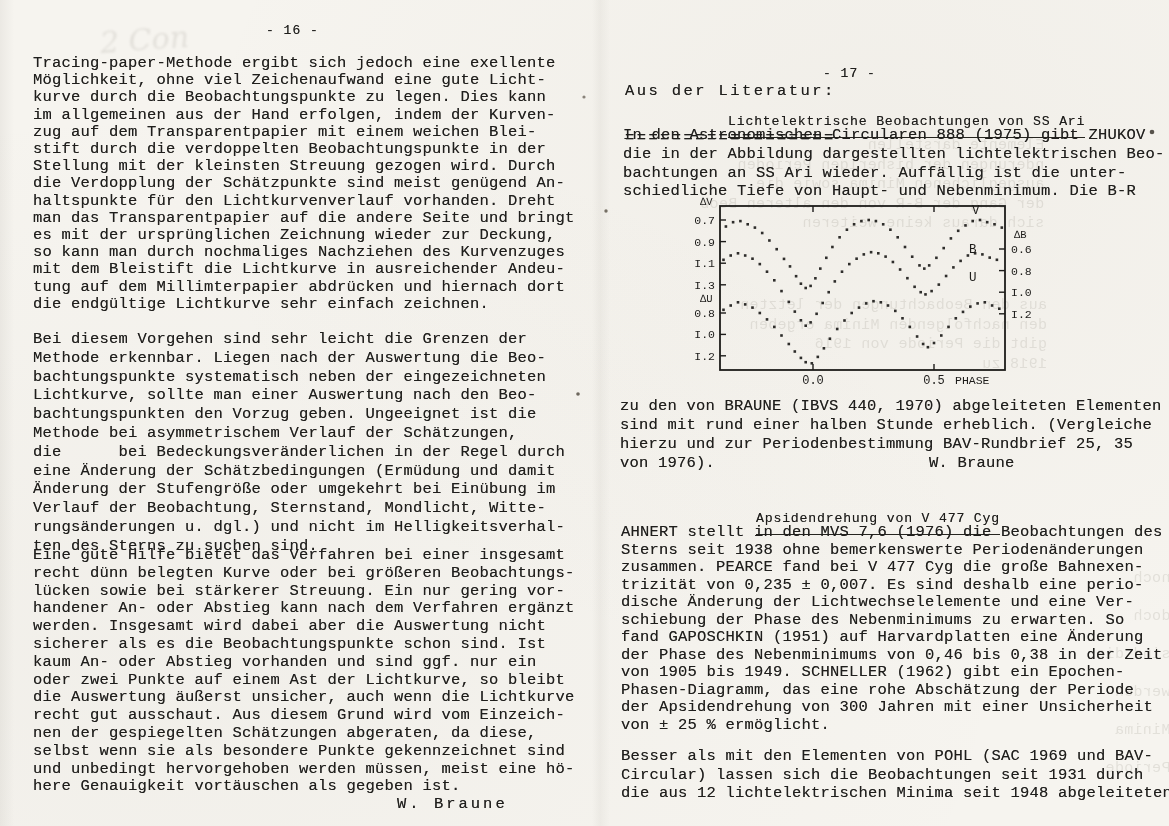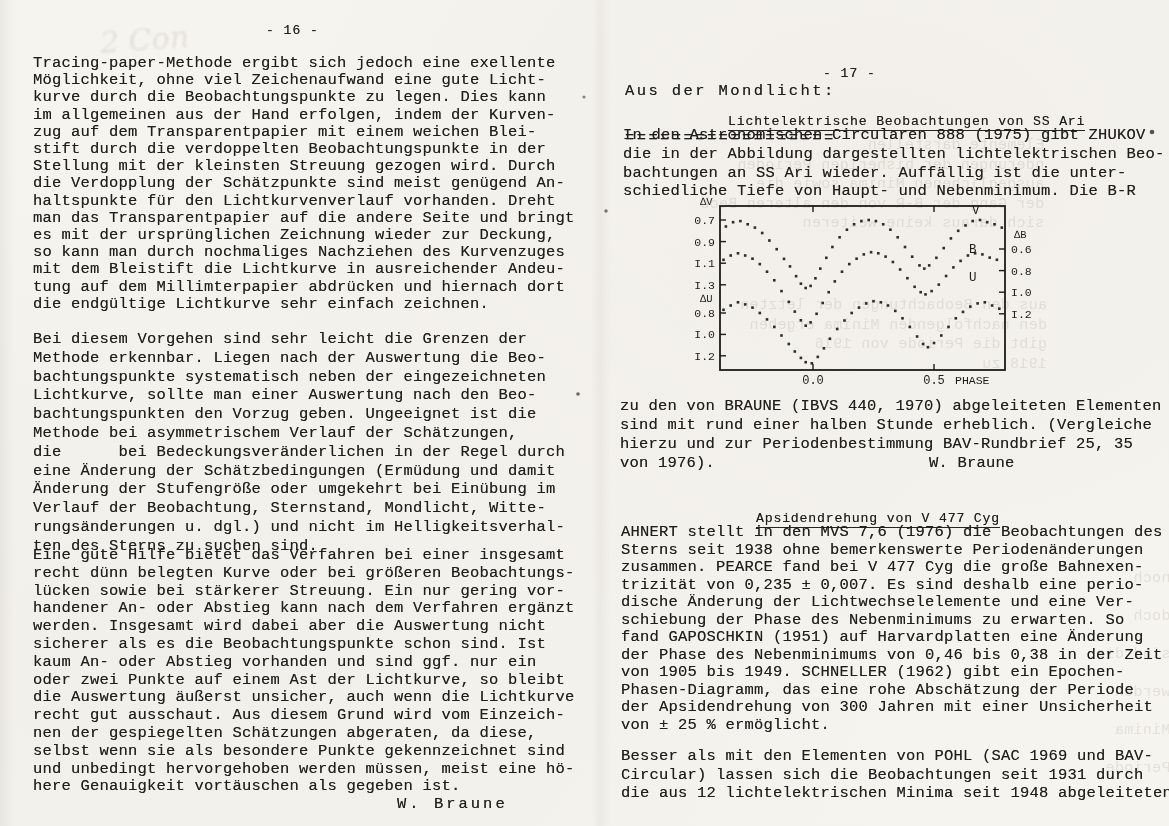--- a/index.html
+++ b/index.html
@@ -11,21 +11,21 @@
        background:
          linear-gradient(90deg, rgba(90,85,75,0.07) 0px, rgba(90,85,75,0.0) 14px),
          linear-gradient(90deg, rgba(0,0,0,0) 592px, rgba(110,105,95,0.06) 600px, rgba(0,0,0,0) 610px),
          radial-gradient(ellipse at 75% 20%, rgba(160,150,130,0.06), rgba(0,0,0,0) 55%),
          radial-gradient(ellipse at 15% 80%, rgba(150,145,130,0.05), rgba(0,0,0,0) 60%),
          #f6f4ef;}
   .block{position:absolute;white-space:pre;font-size:15.5px;line-height:18.2px;
          letter-spacing:0.2px;text-shadow:0 0 0.5px rgba(30,30,28,0.6);}
   .tline{white-space:pre;}
   .tline .u{text-underline-offset:3px;text-decoration-thickness:1.4px;}
-  .heading{font-size:13.2px;letter-spacing:0.8px;padding-bottom:1px;
+  .heading{font-size:13.2px;letter-spacing:0.8px;padding-bottom:8px;
            border-bottom:1.6px solid #25241f;}
   .pnum{font-size:13px;letter-spacing:1px;}
   .widesig{letter-spacing:3px;}
   .litlabel{line-height:15.5px;letter-spacing:2.4px;}
   .ghost{position:absolute;white-space:pre;transform:scaleX(-1);
          filter:blur(0.7px);opacity:0.14;color:#6f6a5c;
          font-size:15px;line-height:19.5px;letter-spacing:0.3px;z-index:1;}
   .ghost-mark{position:absolute;font-family:"DejaVu Serif",serif;font-style:italic;
          font-size:30px;opacity:0.12;color:#5c564a;filter:blur(1px);z-index:1;
          transform:rotate(-4deg);}
@@ -55,21 +55,21 @@
   <div class="block txt" style="left:33px;top:55px;line-height:17.2px;"><div class="tline"><span>Tracing-paper-Methode ergibt sich jedoch eine exellente</span></div><div class="tline"><span>Möglichkeit, ohne viel Zeichenaufwand eine gute Licht-</span></div><div class="tline"><span>kurve durch die Beobachtungspunkte zu legen. Dies kann</span></div><div class="tline"><span>im allgemeinen aus der Hand erfolgen, indem der Kurven-</span></div><div class="tline"><span>zug auf dem Transparentpapier mit einem weichen Blei-</span></div><div class="tline"><span>stift durch die verdoppelten Beobachtungspunkte in der</span></div><div class="tline"><span>Stellung mit der kleinsten Streuung gezogen wird. Durch</span></div><div class="tline"><span>die Verdopplung der Schätzpunkte sind meist genügend An-</span></div><div class="tline"><span>haltspunkte für den Lichtkurvenverlauf vorhanden. Dreht</span></div><div class="tline"><span>man das Transparentpapier auf die andere Seite und bringt</span></div><div class="tline"><span>es mit der ursprünglichen Zeichnung wieder zur Deckung,</span></div><div class="tline"><span>so kann man durch nochmaliges Nachziehen des Kurvenzuges</span></div><div class="tline"><span>mit dem Bleistift die Lichtkurve in ausreichender Andeu-</span></div><div class="tline"><span>tung auf dem Millimterpapier abdrücken und hiernach dort</span></div><div class="tline"><span>die endgültige Lichtkurve sehr einfach zeichnen.</span></div></div>
   <div class="block txt" style="left:33px;top:330px;line-height:18.8px;"><div class="tline"><span>Bei diesem Vorgehen sind sehr leicht die Grenzen der</span></div><div class="tline"><span>Methode erkennbar. Liegen nach der Auswertung die Beo-</span></div><div class="tline"><span>bachtungspunkte systematisch neben der eingezeichneten</span></div><div class="tline"><span>Lichtkurve, sollte man einer Auswertung nach den Beo-</span></div><div class="tline"><span>bachtungspunkten den Vorzug geben. Ungeeignet ist die</span></div><div class="tline"><span>Methode bei asymmetrischem Verlauf der Schätzungen,</span></div><div class="tline"><span>die      bei Bedeckungsveränderlichen in der Regel durch</span></div><div class="tline"><span>eine Änderung der Schätzbedingungen (Ermüdung und damit</span></div><div class="tline"><span>Änderung der Stufengröße oder umgekehrt bei Einübung im</span></div><div class="tline"><span>Verlauf der Beobachtung, Sternstand, Mondlicht, Witte-</span></div><div class="tline"><span>rungsänderungen u. dgl.) und nicht im Helligkeitsverhal-</span></div><div class="tline"><span>ten des Sterns zu suchen sind.</span></div></div>
   <div class="block txt" style="left:33px;top:547px;line-height:17.8px;"><div class="tline"><span>Eine gute Hilfe bietet das Verfahren bei einer insgesamt</span></div><div class="tline"><span>recht dünn belegten Kurve oder bei größeren Beobachtungs-</span></div><div class="tline"><span>lücken sowie bei stärkerer Streuung. Ein nur gering vor-</span></div><div class="tline"><span>handener An- oder Abstieg kann nach dem Verfahren ergänzt</span></div><div class="tline"><span>werden. Insgesamt wird dabei aber die Auswertung nicht</span></div><div class="tline"><span>sicherer als es die Beobachtungspunkte schon sind. Ist</span></div><div class="tline"><span>kaum An- oder Abstieg vorhanden und sind ggf. nur ein</span></div><div class="tline"><span>oder zwei Punkte auf einem Ast der Lichtkurve, so bleibt</span></div><div class="tline"><span>die Auswertung äußerst unsicher, auch wenn die Lichtkurve</span></div><div class="tline"><span>recht gut ausschaut. Aus diesem Grund wird vom Einzeich-</span></div><div class="tline"><span>nen der gespiegelten Schätzungen abgeraten, da diese,</span></div><div class="tline"><span>selbst wenn sie als besondere Punkte gekennzeichnet sind</span></div><div class="tline"><span>und unbedingt hervorgehoben werden müssen, meist eine hö-</span></div><div class="tline"><span>here Genauigkeit vortäuschen als gegeben ist.</span></div></div>
   <div class="block txt widesig" style="left:397px;top:795px;">W. Braune</div>
 </div>
 
 <div>
   <div class="block txt pnum" style="left:823px;top:17px;margin-top:48px;">- 17 -</div>
 
   <div class="block txt litlabel" style="left:625px;top:53px;">
-    <div class="tline">Aus der Mondlicht:</div>
+    <div class="tline">Aus der Literatur:</div>
     <div class="tline">==================</div>
   </div>
 
   <div class="block txt" style="left:690px;top:94px;">
     <span class="heading">Lichtelektrische Beobachtungen von SS Ari</span>
   </div>
 
   <div class="block txt" style="left:623px;top:126px;line-height:18.8px;"><div class="tline"><span>In den Astronomischen Circularen 888 (1975) gibt ZHUKOV</span></div><div class="tline"><span>die in der Abbildung dargestellten lichtelektrischen Beo-</span></div><div class="tline"><span>bachtungen an SS Ari wieder. Auffällig ist die unter-</span></div><div class="tline"><span>schiedliche Tiefe von Haupt- und Nebenminimum. Die B-R</span></div></div>
 
   <div id="lightcurve"><svg width="345" height="198">

